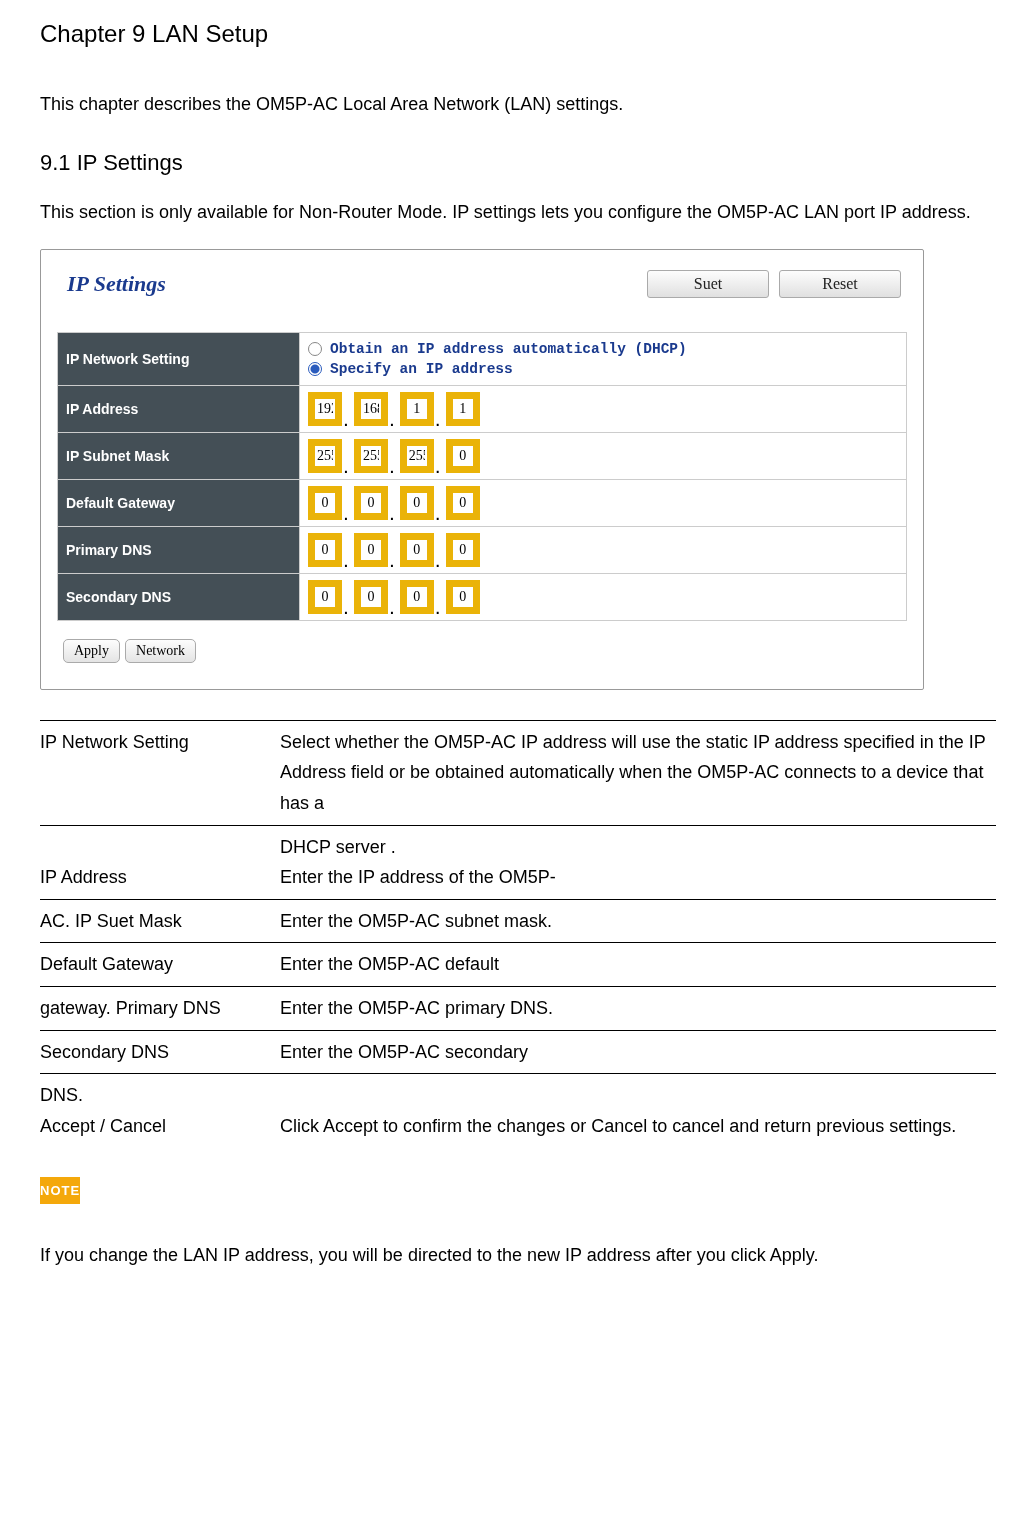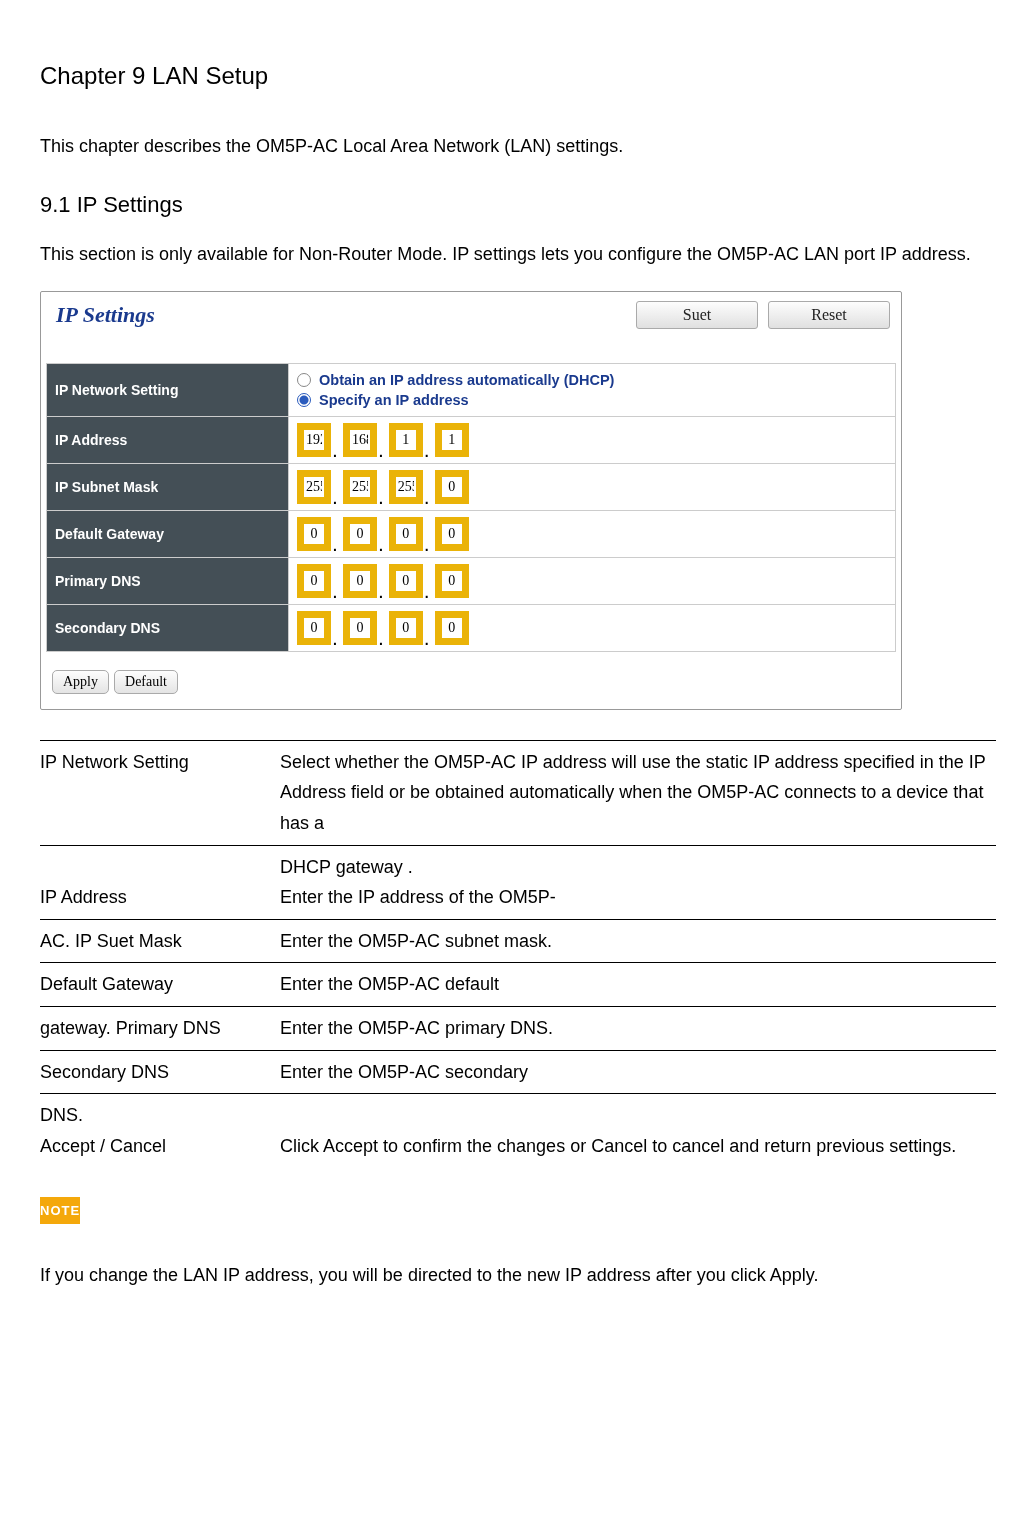--- a/index.html
+++ b/index.html
@@ -8,36 +8,35 @@
     color: #000;
     margin: 0;
     padding: 20px 40px;
     width: 1036px;
     box-sizing: border-box;
   }
   .chapter-title {
     font-size: 24px;
     font-weight: normal;
     margin-bottom: 40px;
-    margin-top: 42px;
   }
   .section-title {
     font-size: 22px;
     font-weight: normal;
     margin: 30px 0 20px 0;
   }
   .body-text {
     font-size: 18px;
     line-height: 1.8;
     margin: 20px 0;
   }
   .screenshot-box {
     border: 1px solid #999;
     border-radius: 2px;
-    padding: 5px;
+    padding: 16px;
     margin: 10px 0 30px 0;
     width: 850px;
   }
   .ss-header {
     display: flex;
     align-items: center;
     padding: 4px 6px;
     gap: 10px;
   }
   .ss-title {
@@ -91,21 +90,21 @@
     border: 1px solid #888;
     background: #fff;
     display: inline-block;
     box-sizing: border-box;
   }
   .radio.selected {
     background: radial-gradient(#2a5bbd 0 4px, #fff 5px);
     border-color: #2a5bbd;
   }
   .radio-text {
-    font-family: Liberation Sans, sans-serif;
+    font-family: Liberation Mono, monospace;
     font-weight: bold;
     color: #1a3a8e;
     font-size: 14.5px;
   }
   .octet {
     width: 34px;
     text-align: center;
     font-family: Georgia, serif;
     font-size: 14px;
     border: 7px solid #eab308;
@@ -238,37 +237,37 @@
         <input class="octet" value="0" style=""><span class="dot">.</span>
         <input class="octet" value="0" style=""><span class="dot">.</span>
         <input class="octet" value="0" style="">
       </td>
     </tr>
   </tbody>
     </table>
 
   <div class="ss-btnrow">
     <button class="act-btn">Apply</button>
-    <button class="act-btn">Default</button>
+    <button class="act-btn">Network</button>
   </div>
 </div>
 
 <table class="def-table">
   <tbody>
       <tr>
     <td class="def-col1">IP Network Setting</td>
     <td>Select whether the OM5P-AC IP address will use the static IP address specified in the IP Address field or be obtained automatically when the OM5P-AC connects to a device that has a</td>
   </tr>
   <tr>
     <td class="def-col1">
       <div style="height:1.7em;"></div>
       <span>IP Address</span>
     </td>
     <td>
-      <span>DHCP gateway .</span><br>
+      <span>DHCP server .</span><br>
       <span>Enter the IP address of the OM5P-</span>
     </td>
   </tr>
   <tr>
     <td class="def-col1">AC. IP Suet Mask</td>
     <td>Enter the OM5P-AC subnet mask.</td>
   </tr>
   <tr>
     <td class="def-col1">Default Gateway</td>
     <td>Enter the OM5P-AC default</td>

